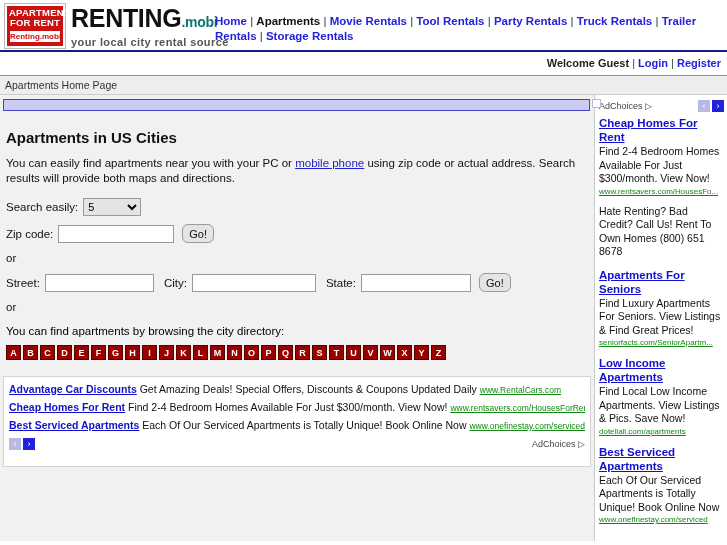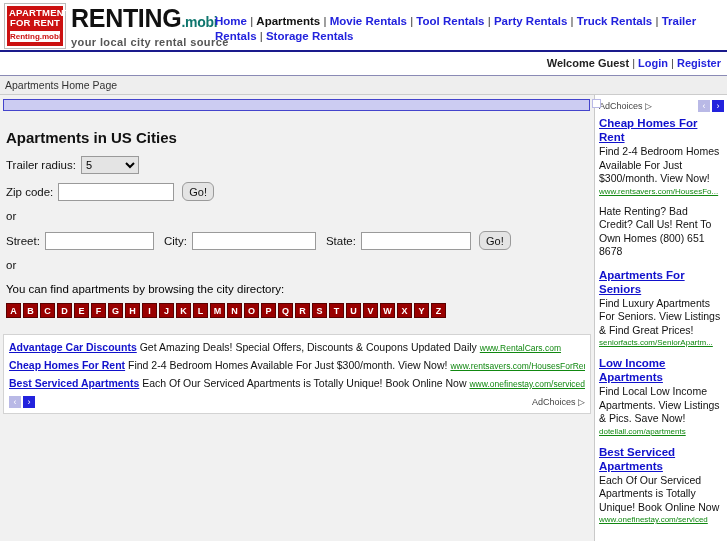--- a/index.html
+++ b/index.html
@@ -228,21 +228,21 @@
     line-height: 15px;
     text-align: center;
     box-sizing: border-box;
   }
 
   
   .bottom-ads {
     margin: 8px 3px 0 3px;
     background: #ffffff;
     border: 1px solid #d3d3d3;
-    padding: 4px 5px 4px 5px;
+    padding: 4px 5px 15px 5px;
   }
   .bad-row {
     font-size: 10.5px;
     line-height: 17px;
     white-space: nowrap;
     overflow: hidden;
   }
   .bad-row .t { color: #1111cc; font-weight: bold; text-decoration: underline; }
   .bad-row .d { color: #111111; }
   .bad-row .u { color: #118811; font-size: 8.5px; text-decoration: underline; }
@@ -345,23 +345,26 @@
 </div>
 
 <div class="page">
 
   <div class="main-col">
     <div class="top-strip"></div>
 
     <div class="content">
       <h1 class="page-title">Apartments in US Cities</h1>
 
+      <p class="intro">
+        <span>You can easily find apartments near you with your PC or </span><a href="#">mobile phone</a><span> using zip code or actual address. Search results will provide both maps and directions.</span>
+      </p>
 
       <div class="form-row">
-        <label>Trailer radius:</label>
+        <label>Search easily:</label>
         <select class="radius" id="radius-select"><option value="5">5</option><option value="10">10</option><option value="25">25</option><option value="50">50</option><option value="100">100</option></select>
       </div>
 
       <div class="form-row">
         <label>Zip code:</label>
         <input class="txt zip" type="text" value="" style="">
         <button class="go">Go!</button>
       </div>
 
       <div class="or-line">or</div>

